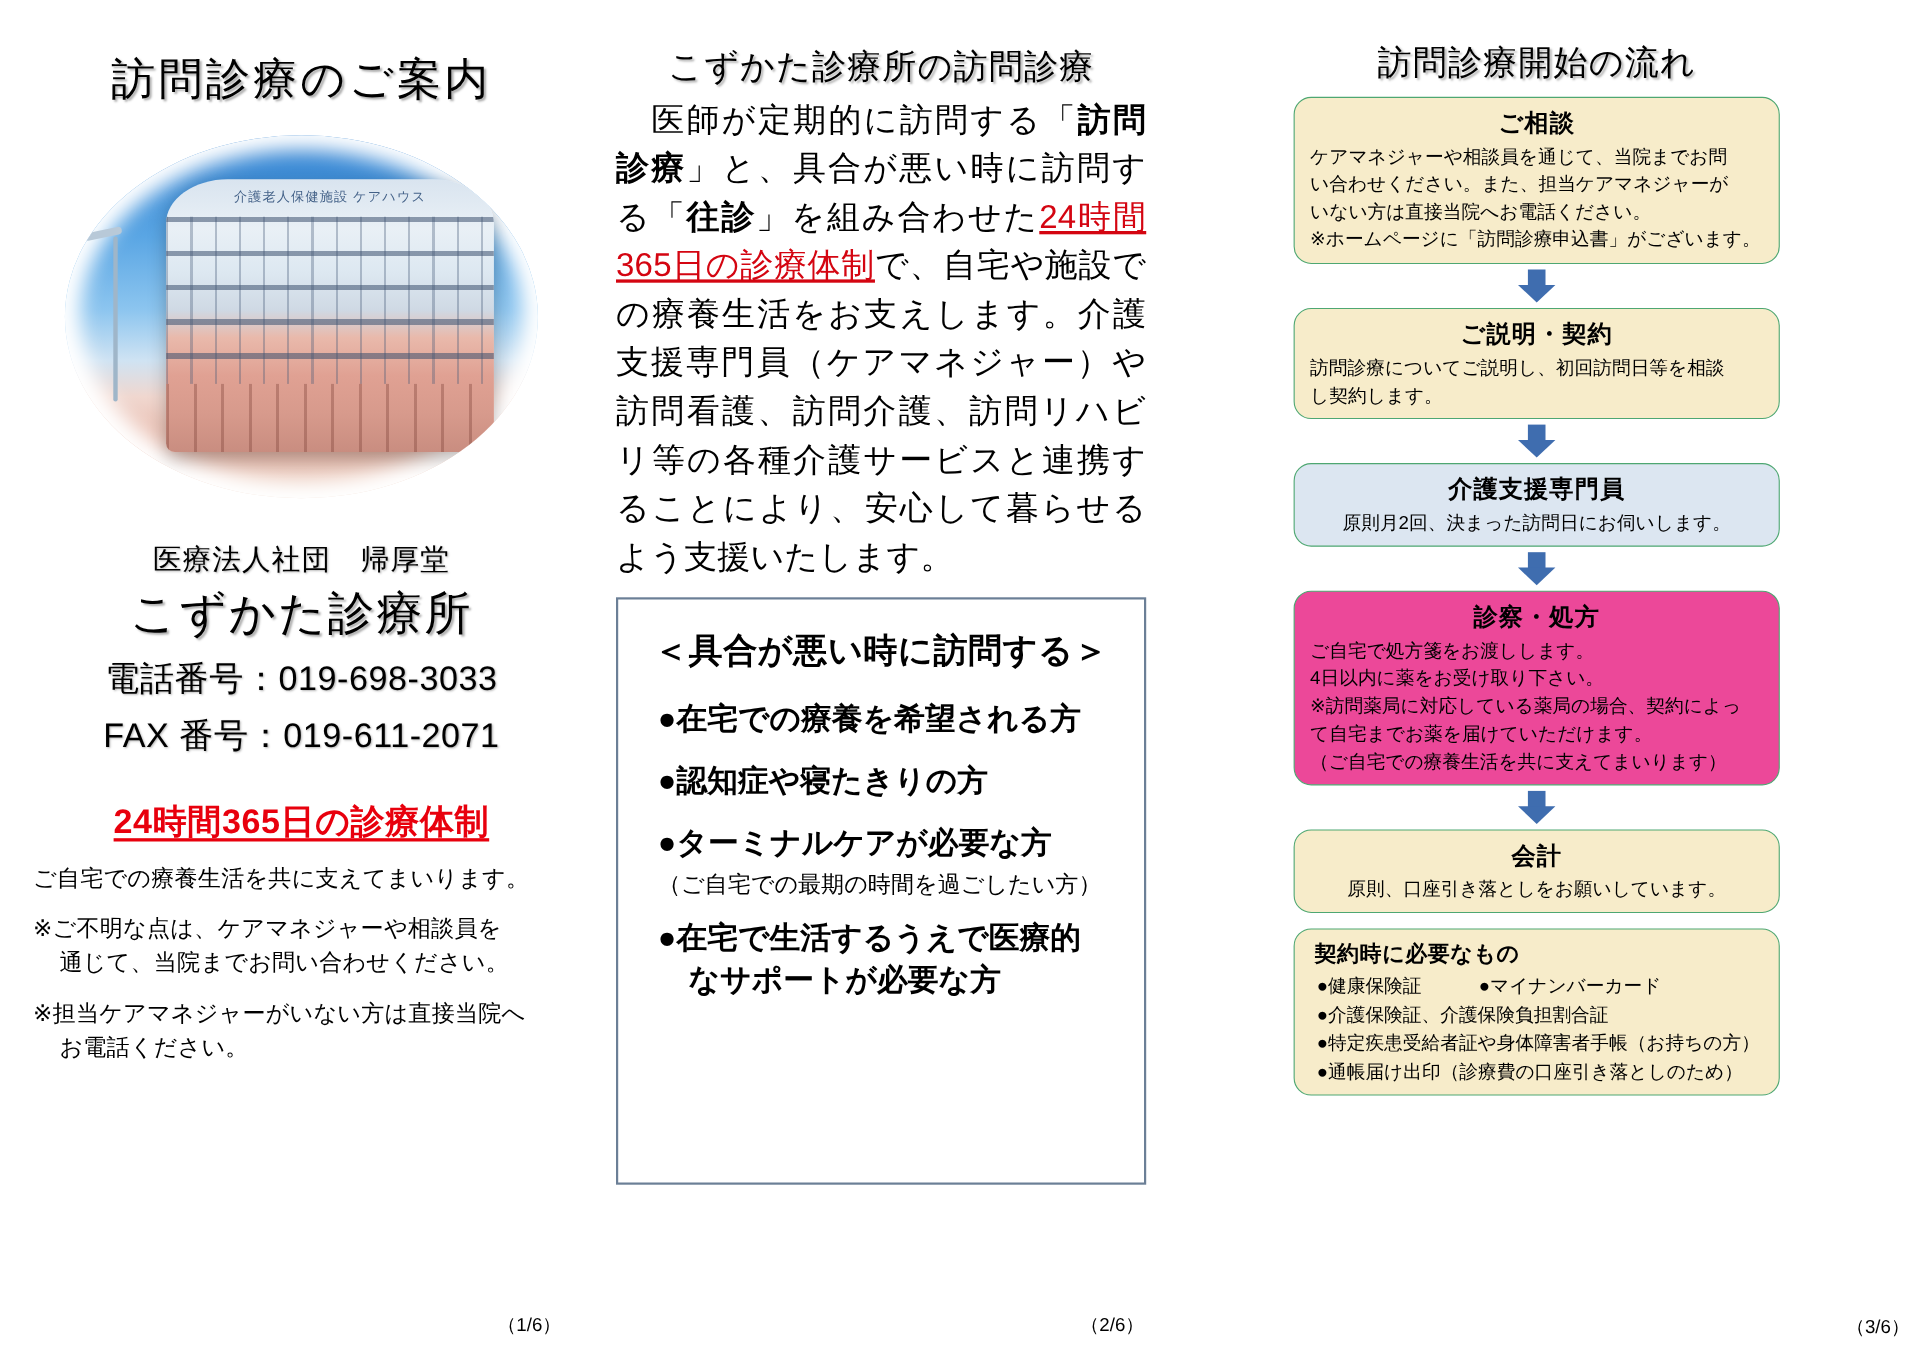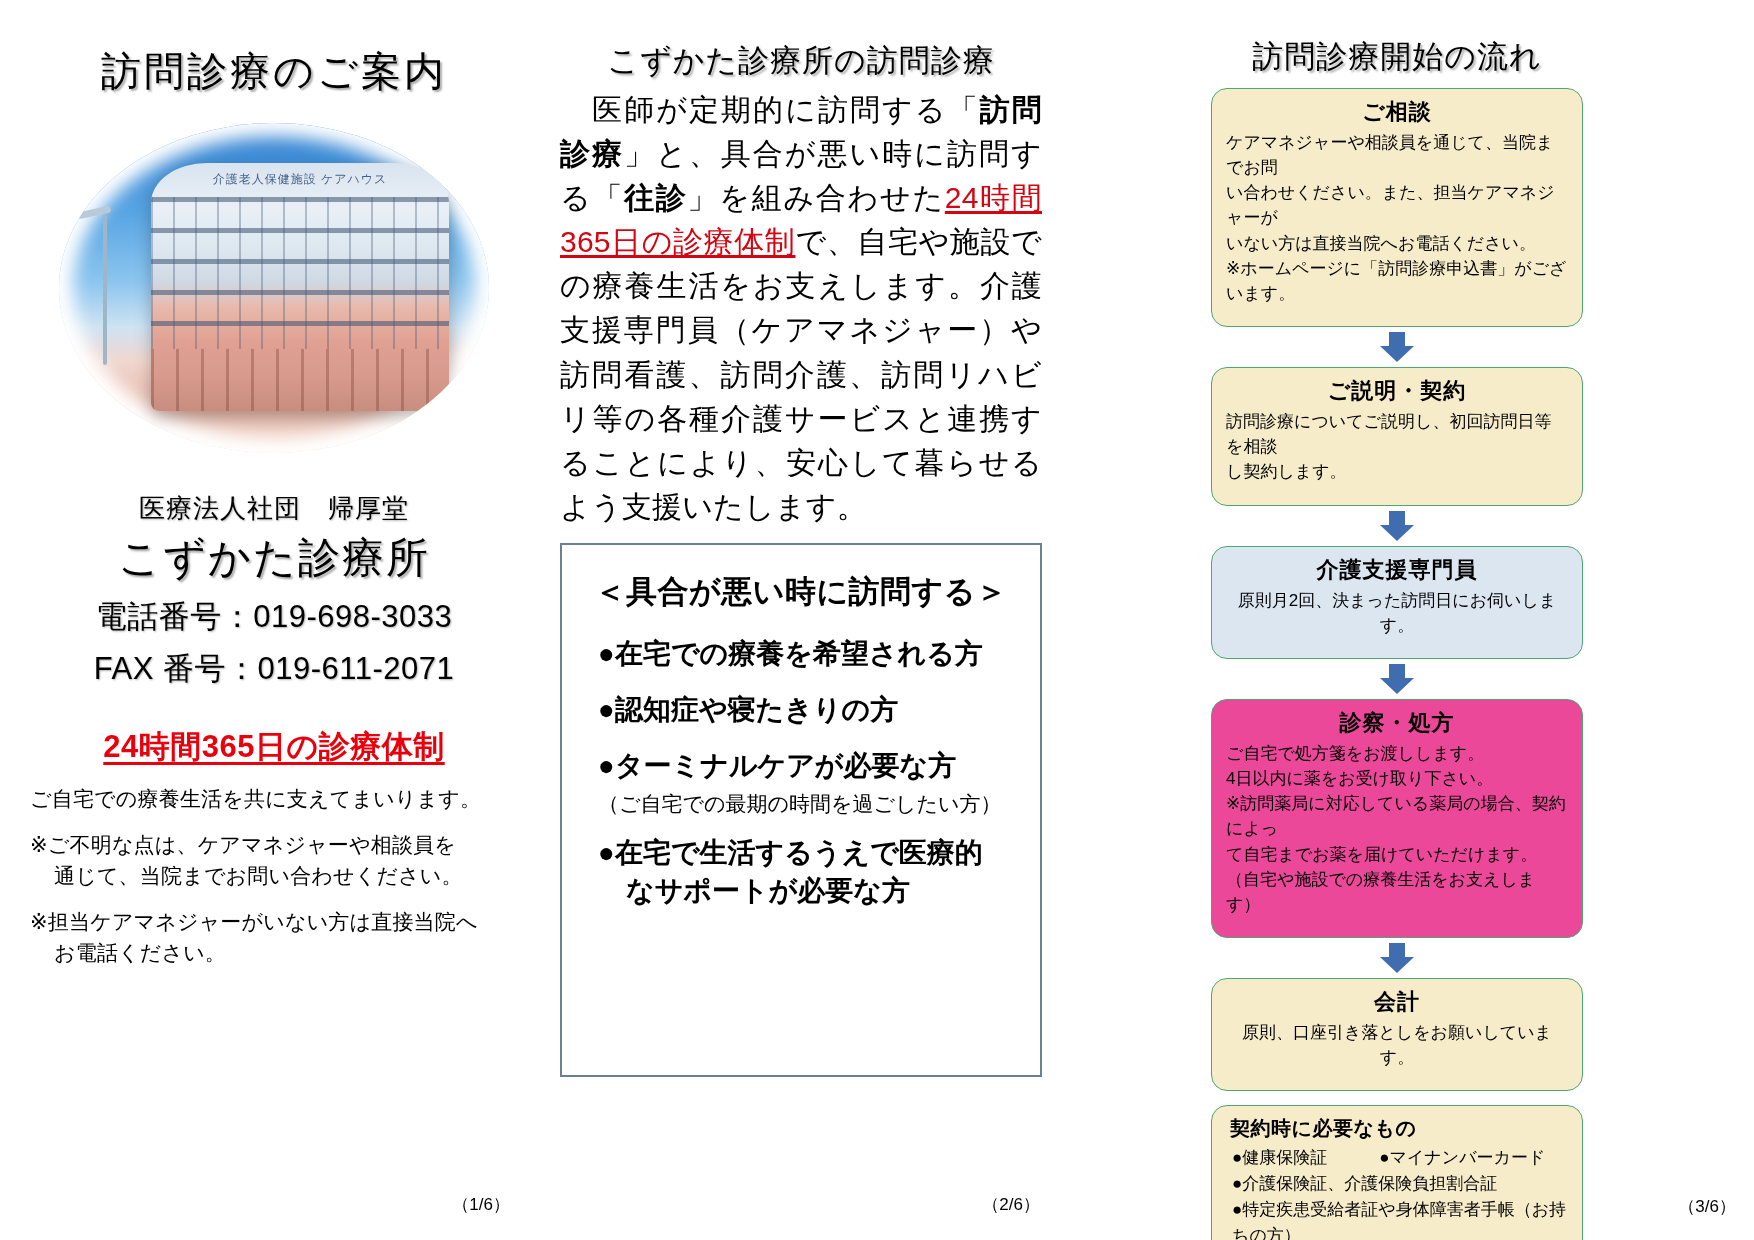--- a/index.html
+++ b/index.html
@@ -197,24 +197,24 @@
   .right-title {
     text-align: center;
     font-size: 31px;
     margin: 14px 0 10px 0;
     letter-spacing: 1px;
     text-shadow: 2px 2px 2px rgba(0,0,0,0.3);
   }
   .flow-box {
     border: 1.6px solid #4ea772;
     border-radius: 16px;
-    padding: 6px 14px 20px 14px;
+    padding: 6px 14px 8px 14px;
     box-sizing: border-box;
     margin: 0 auto;
-    width: 372px;
+    width: 442px;
   }
   .flow-box.cream { background: #f7ecca; }
   .flow-box.blue  { background: #dce6f1; }
   .flow-box.peach { background: #ec4899; }
   .flow-head {
     text-align: center;
     font-weight: bold;
     font-size: 22px;
     letter-spacing: 1px;
     margin: 2px 0 3px 0;
@@ -370,21 +370,21 @@
 
     <div class="arrow"></div>
 
     <div class="flow-box peach">
       <div class="flow-head">診察・処方</div>
       <div class="flow-text">
         <div>ご自宅で処方箋をお渡しします。</div>
         <div>4日以内に薬をお受け取り下さい。</div>
         <div>※訪問薬局に対応している薬局の場合、契約によっ</div>
         <div>て自宅までお薬を届けていただけます。</div>
-        <div>（自宅や施設での療養生活をお支えします）</div>
+        <div>（ご自宅での療養生活を共に支えてまいります）</div>
       </div>
     </div>
 
     <div class="arrow"></div>
 
     <div class="flow-box cream">
       <div class="flow-head">会計</div>
       <div class="flow-text center">
         <div>原則、口座引き落としをお願いしています。</div>
       </div>

